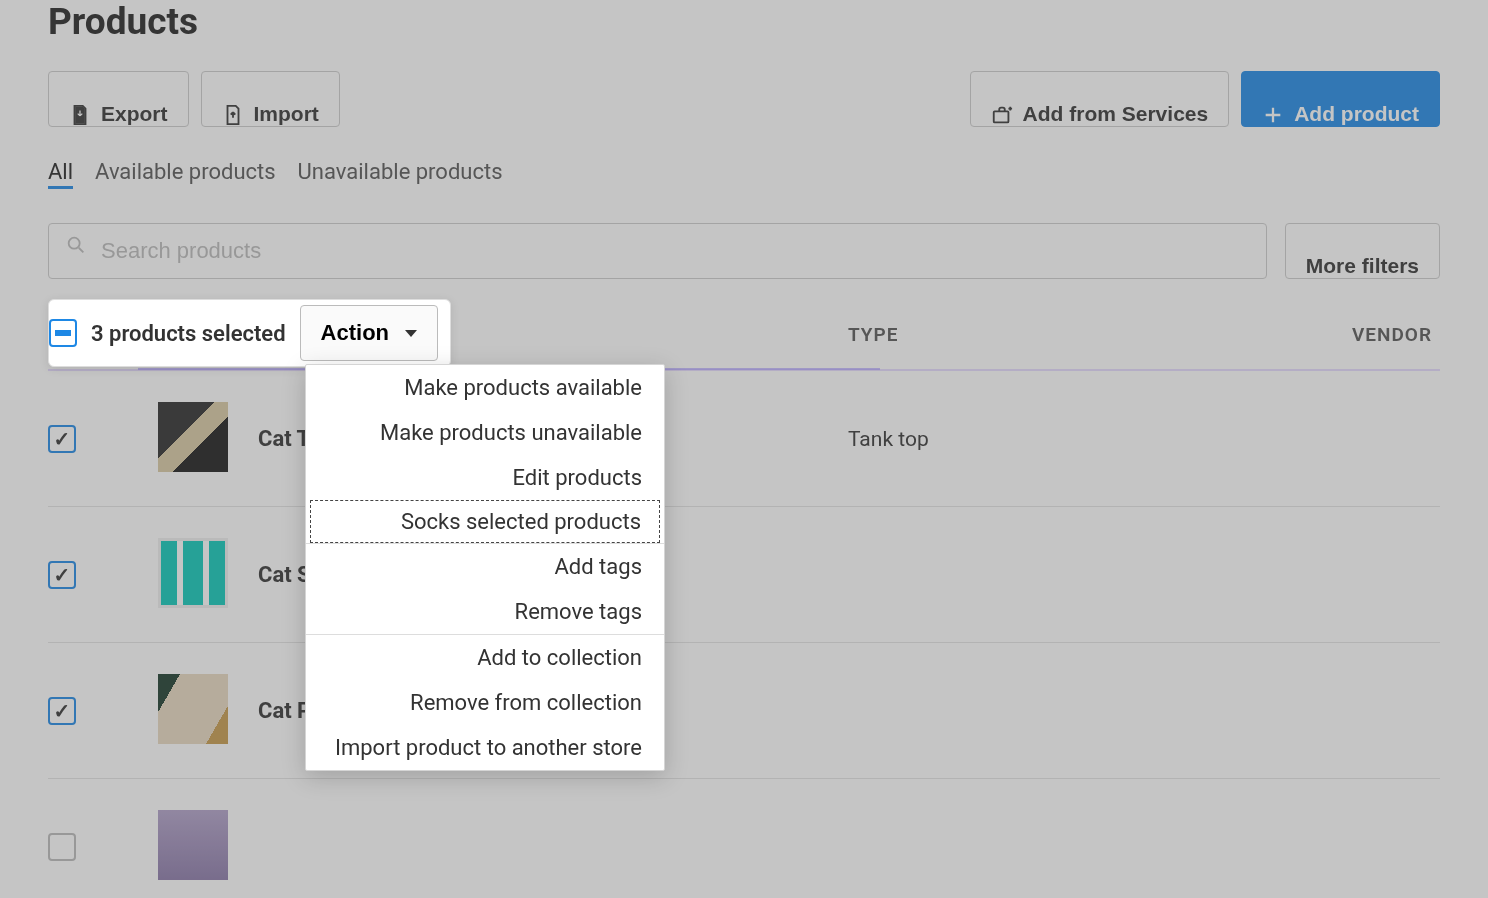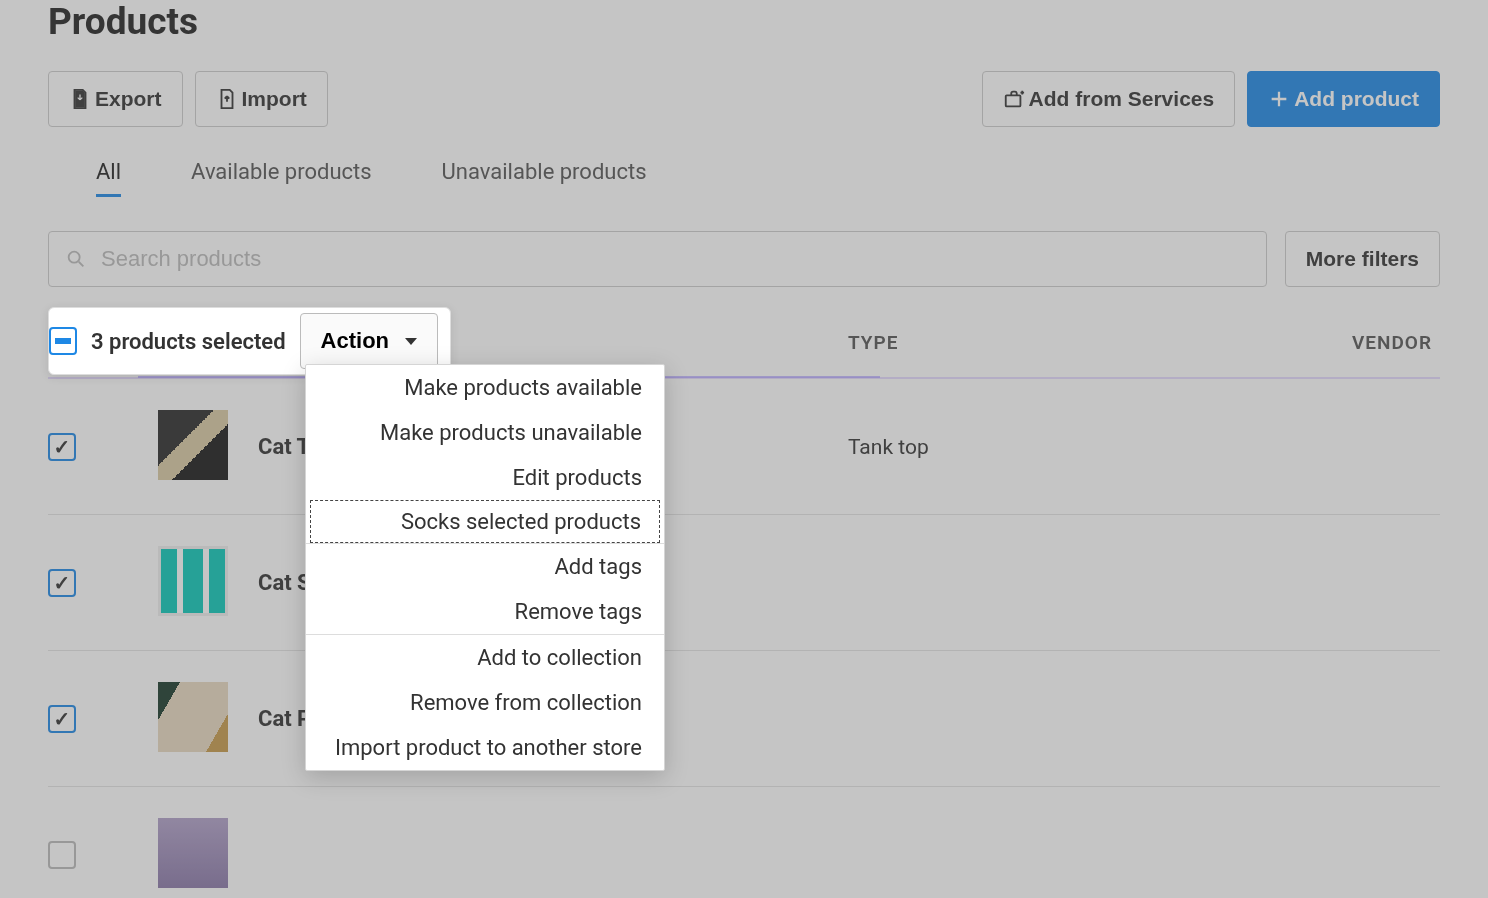--- a/index.html
+++ b/index.html
@@ -24,22 +24,22 @@
   }
   .toolbar-row {
     display: flex;
     align-items: center;
     justify-content: space-between;
     margin-bottom: 32px;
   }
   .toolbar-left, .toolbar-right { display: flex; gap: 12px; }
   .btn {
     display: inline-flex;
-    align-items: center;
-    gap: 4px;
+    align-items: flex-end;
+    gap: 10px;
     height: 56px;
     padding: 0 20px;
     border: 1px solid #ccc;
     border-radius: 4px;
     background: #fff;
     font-size: 21px;
     font-weight: 600;
     color: #333;
     cursor: pointer;
   }
@@ -50,42 +50,40 @@
     color: #fff;
   }
   .btn-primary svg { fill: #fff; stroke: #fff; }
   .tabs {
     display: flex;
     gap: 22px;
     font-size: 22px;
     margin-bottom: 34px;
   }
   .tab {
-    padding-bottom: 10px;
+    padding-bottom: 2px;
     color: #555;
     cursor: pointer;
-    margin-left: 48px;
   }
   .tab.active {
     color: #222;
     border-bottom: 3px solid #1E88E5;
   }
   .search-row {
     display: flex;
     gap: 18px;
     align-items: center;
     margin-bottom: 0;
   }
   .search-box {
     flex: 1;
     height: 56px;
     border: 1px solid #ccc;
     border-radius: 4px;
     display: flex;
-    align-items: center;
     padding: 10px 16px;
     gap: 14px;
     color: #aaa;
     background: #fff;
   }
   .search-box input {
     border: none;
     outline: none;
     font-size: 22px;
     flex: 1;

